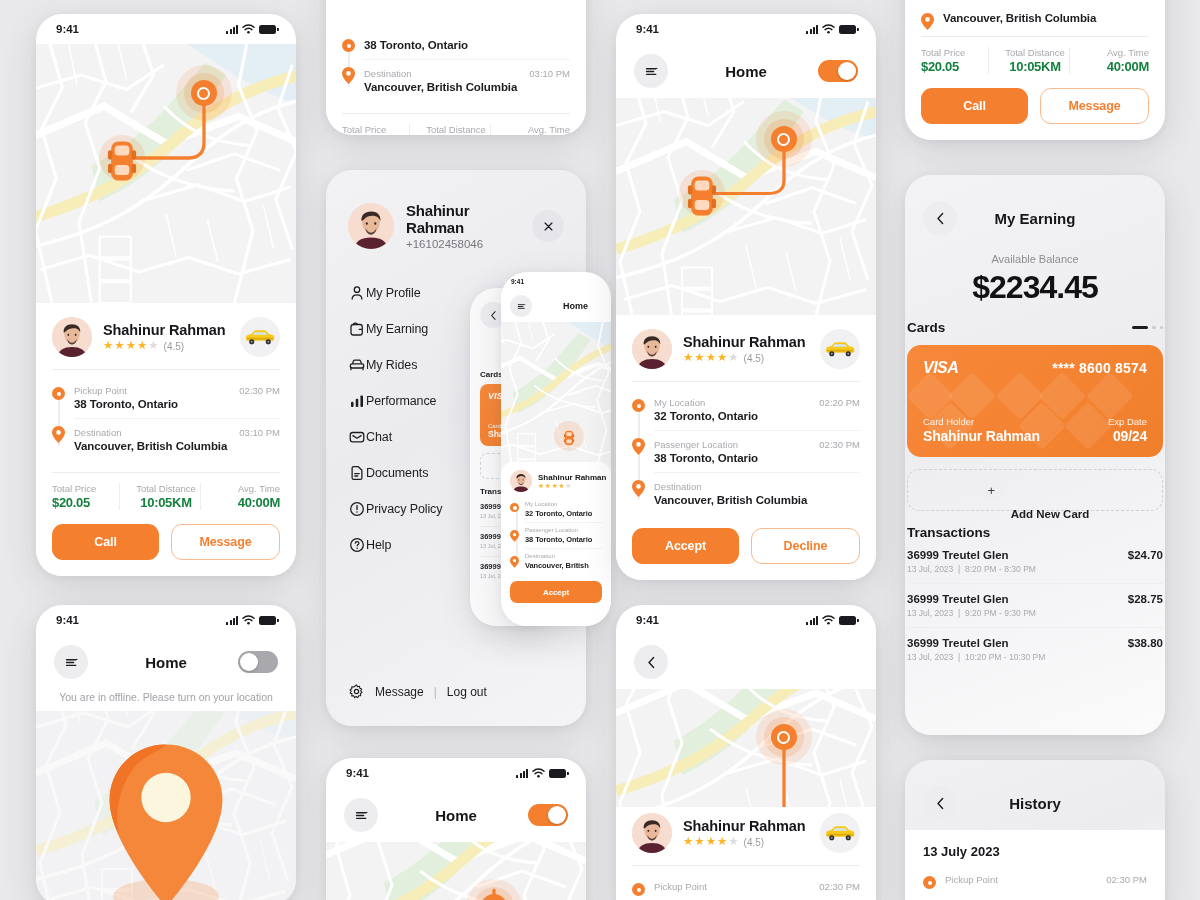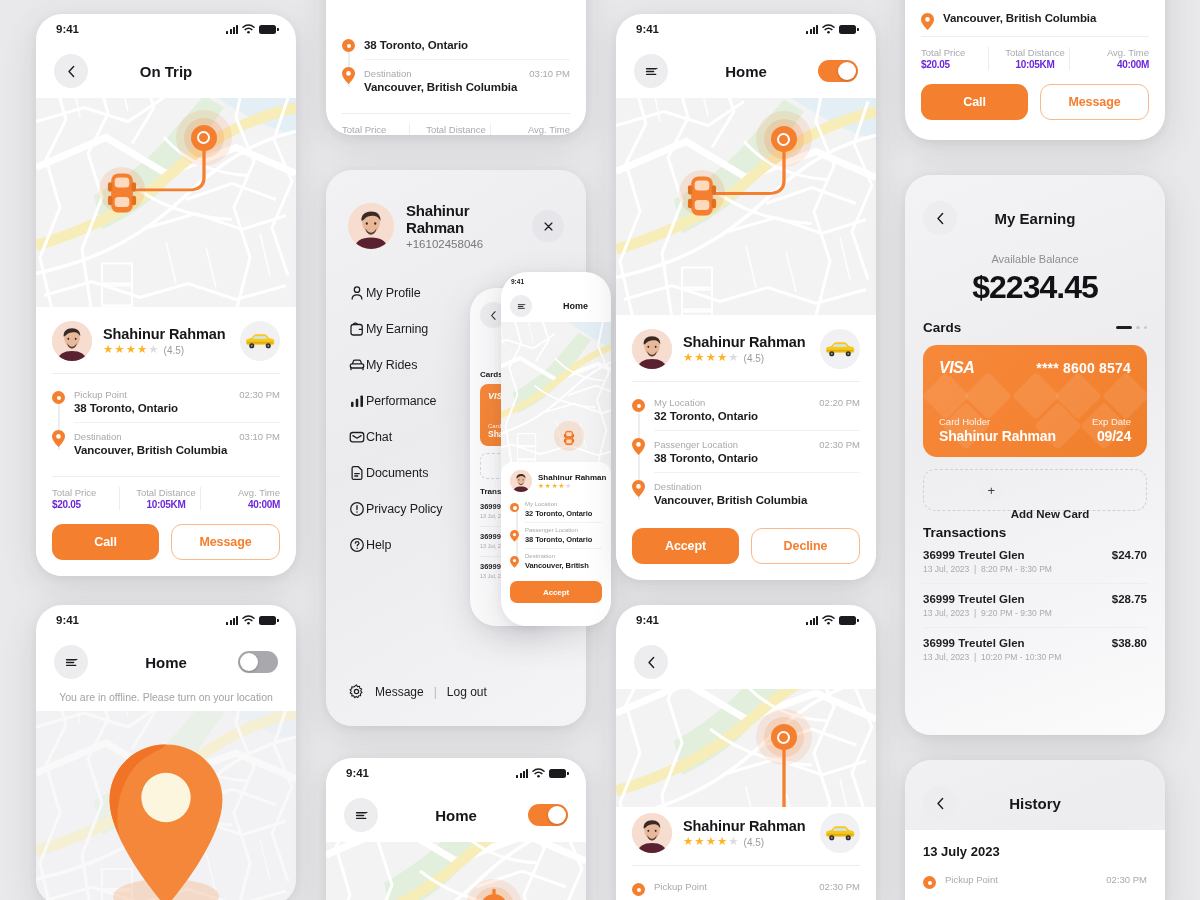--- a/index.html
+++ b/index.html
@@ -111,21 +111,21 @@
   .dot-pin { width:13px;height:17px; }
   .trip-top { display:flex; justify-content:space-between; align-items:baseline; }
   .trip-label { font-size:9.5px; color:#a9a9af; }
   .trip-time { font-size:9.5px; color:#a9a9af; }
   .trip-addr { font-size:11.5px; font-weight:bold; color:#1d1d21; margin-top:2px; letter-spacing:-.1px;}
 
   .stats { display:flex; align-items:center; margin-top:6px; }
   .stat { flex:1; }
   .stat + .stat { border-left:1px solid #ededf0; padding-left:12px; }
   .stat-l { font-size:9.5px; color:#a9a9af; }
-  .stat-v { font-size:10px; font-weight:bold; color:#6d28d9; margin-top:1px; letter-spacing:-.3px;}
+  .stat-v { font-size:13px; font-weight:bold; color:#15803d; margin-top:1px; letter-spacing:-.3px;}
   .stat.ctr { text-align:center; } .stat.rgt { text-align:right; }
 
   .btn-row { display:flex; gap:12px; margin-top:14px; }
   .btn {
     flex:1; height:36px; border-radius:11px; display:flex; align-items:center;
     justify-content:center; font-size:12.5px; font-weight:bold; letter-spacing:-.1px;
   }
   .btn.fill { background:#f47f2f; color:#fff; }
   .btn.out  { background:#fff; color:#f47f2f; border:1px solid #f8b88a; }
 
@@ -141,21 +141,21 @@
   .dh-close { width:32px;height:32px;border-radius:50%;background:#e6e6ea;
      display:flex;align-items:center;justify-content:center; margin-left:auto; flex:none;}
   .menu-list { padding: 34px 22px 0; display:flex; flex-direction:column; gap:18px; }
   .menu-item { display:flex; align-items:center; }
   .menu-label { font-size:12.5px; font-weight:500; color:#1d1d21; letter-spacing:-.1px;}
   .drawer-foot { margin-top:auto; padding: 0 22px 26px; display:flex; align-items:center; gap:10px; }
   .foot-link { font-size:12px; color:#1d1d21; }
   .foot-sep { color:#b9b9bf; font-size:12px; }
 
   
-  .earn-body { padding: 0 18px; }
+  .earn-body { padding: 0 2px; }
   .avail-l { text-align:center; font-size:11px; color:#8d8d94; margin-top:8px; }
   .avail-v { text-align:center; font-size:32px; font-weight:bold; color:#121216;
              letter-spacing:-1px; margin-top:4px; }
   .cards-hd { display:flex; align-items:center; justify-content:space-between; margin-top:14px; }
   .cards-t { font-size:13.5px; font-weight:bold; color:#17171b; }
   .dots { display:flex; align-items:center; gap:4px; }
   .dots .bar { width:16px;height:3px;border-radius:2px;background:#1d1d21; }
   .dots .d { width:3.5px;height:3.5px;border-radius:50%;background:#c9c9cf; }
   .visa {
     margin-top:10px; height:112px; border-radius:14px; position:relative; overflow:hidden;
@@ -333,28 +333,20 @@
             <i></i>
           </span>
         <svg width="13" height="10" viewBox="0 0 13 10">
           <path d="M1 3.2C2.6 1.8 4.4 1 6.5 1S10.4 1.8 12 3.2" stroke="#1b1b1f" stroke-width="1.5" fill="none" stroke-linecap="round"></path>
           <path d="M3.1 5.6c1-.9 2.1-1.4 3.4-1.4s2.4.5 3.4 1.4" stroke="#1b1b1f" stroke-width="1.5" fill="none" stroke-linecap="round"></path>
           <circle cx="6.5" cy="8.3" r="1.3" fill="#1b1b1f"></circle>
         </svg>
         <span class="batt"></span>
       </span>
     </div>
-    <div class="navbar">
-      <div class="circ-btn">
-        <svg width="17" height="17">
-            <use href="#ico-chevron-left"></use>
-          </svg>
-      </div>
-      <div class="nav-title">On Trip</div>
-    </div>
     <div class="map">
       <svg viewBox="0 0 260 250" preserveAspectRatio="xMidYMid slice">
           <use href="#art-map"></use>
         </svg>
       <svg style="position:absolute;inset:0;width:100%;height:100%" viewBox="0 0 260 250" preserveAspectRatio="none">
         <path d="M168 48 L168 95 Q168 110 152 110 L92 110" stroke="#f47f2f" stroke-width="3.3" fill="none" stroke-linecap="round" stroke-linejoin="round"></path>
         <circle cx="92" cy="110" r="2.6" fill="#f47f2f"></circle>
       </svg>
       <div class="pin-wrap" style="left:64.5%; top:19%;">
         <div class="pin-halo"></div>

